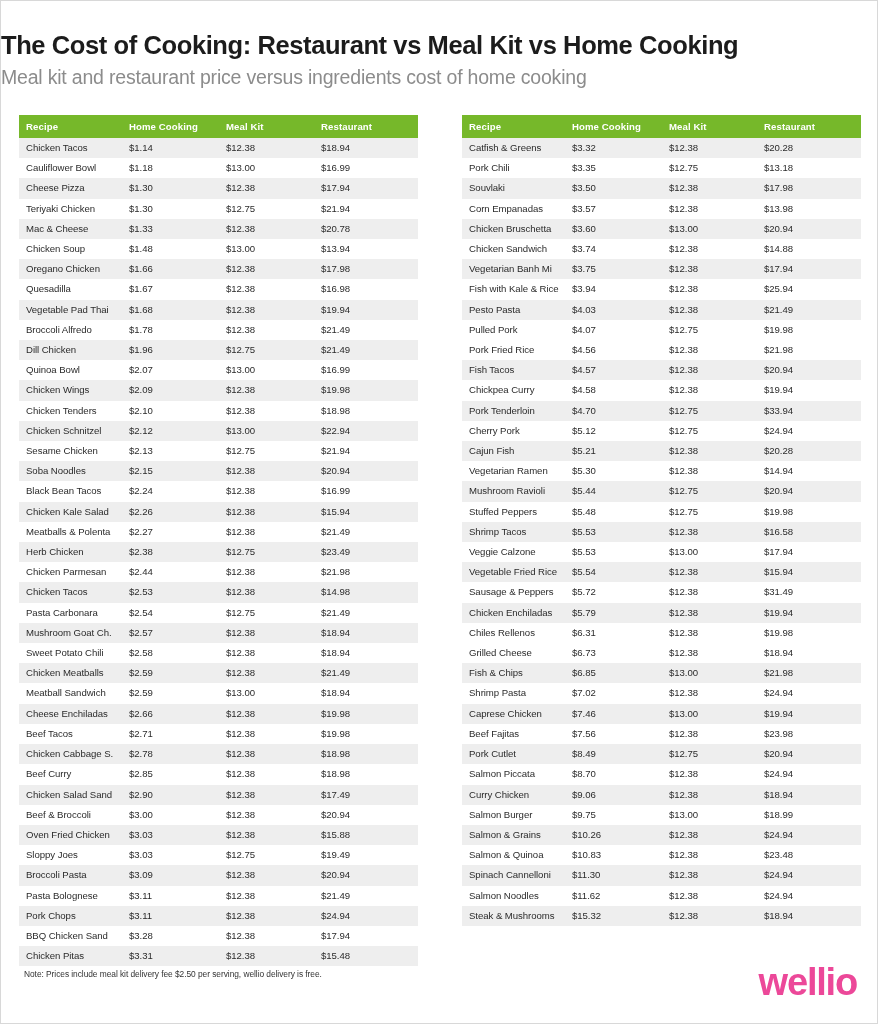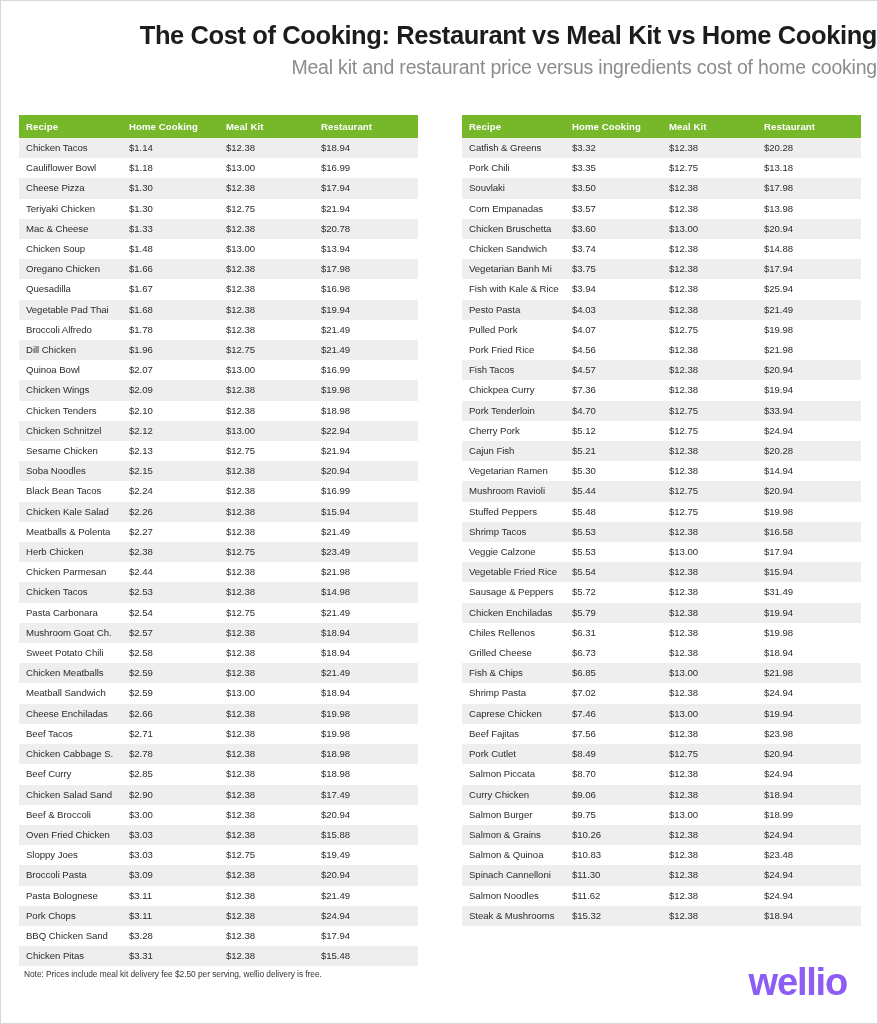--- a/index.html
+++ b/index.html
@@ -16,22 +16,22 @@
     position: relative;
     width: 878px;
     height: 1024px;
     background: #ffffff;
     border: 1px solid #d8d8d8;
     overflow: hidden;
   }
 
   
   .header {
-    padding-top: 20px;
-    text-align: right;
+    padding-top: 30px;
+    text-align: left;
   }
   .title {
     font-size: 25.5px;
     font-weight: bold;
     color: #1c1c1c;
     letter-spacing: -0.4px;
     line-height: 1.15;
   }
   .subtitle {
     margin-top: 6px;
@@ -106,25 +106,25 @@
   .note {
     position: absolute;
     left: 23px;
     top: 8px;
     font-size: 8.4px;
     color: #333333;
     letter-spacing: -0.05px;
   }
   .logo {
     position: absolute;
-    right: 32px;
+    right: 22px;
     top: 2px;
     font-size: 38px;
     font-weight: bold;
-    color: #8b5cf6;
+    color: #ec4899;
     letter-spacing: -1.2px;
     line-height: 1;
   }
 </style>
 </head>
 <body>
 
 <div id="page">
 
   <div class="header">
@@ -473,21 +473,21 @@
               <td class="c-rest">$21.98</td>
             </tr>
             <tr class="odd">
               <td class="c-recipe">Fish Tacos</td>
               <td class="c-home">$4.57</td>
               <td class="c-kit">$12.38</td>
               <td class="c-rest">$20.94</td>
             </tr>
             <tr class="even">
               <td class="c-recipe">Chickpea Curry</td>
-              <td class="c-home">$7.36</td>
+              <td class="c-home">$4.58</td>
               <td class="c-kit">$12.38</td>
               <td class="c-rest">$19.94</td>
             </tr>
             <tr class="odd">
               <td class="c-recipe">Pork Tenderloin</td>
               <td class="c-home">$4.70</td>
               <td class="c-kit">$12.75</td>
               <td class="c-rest">$33.94</td>
             </tr>
             <tr class="even">

